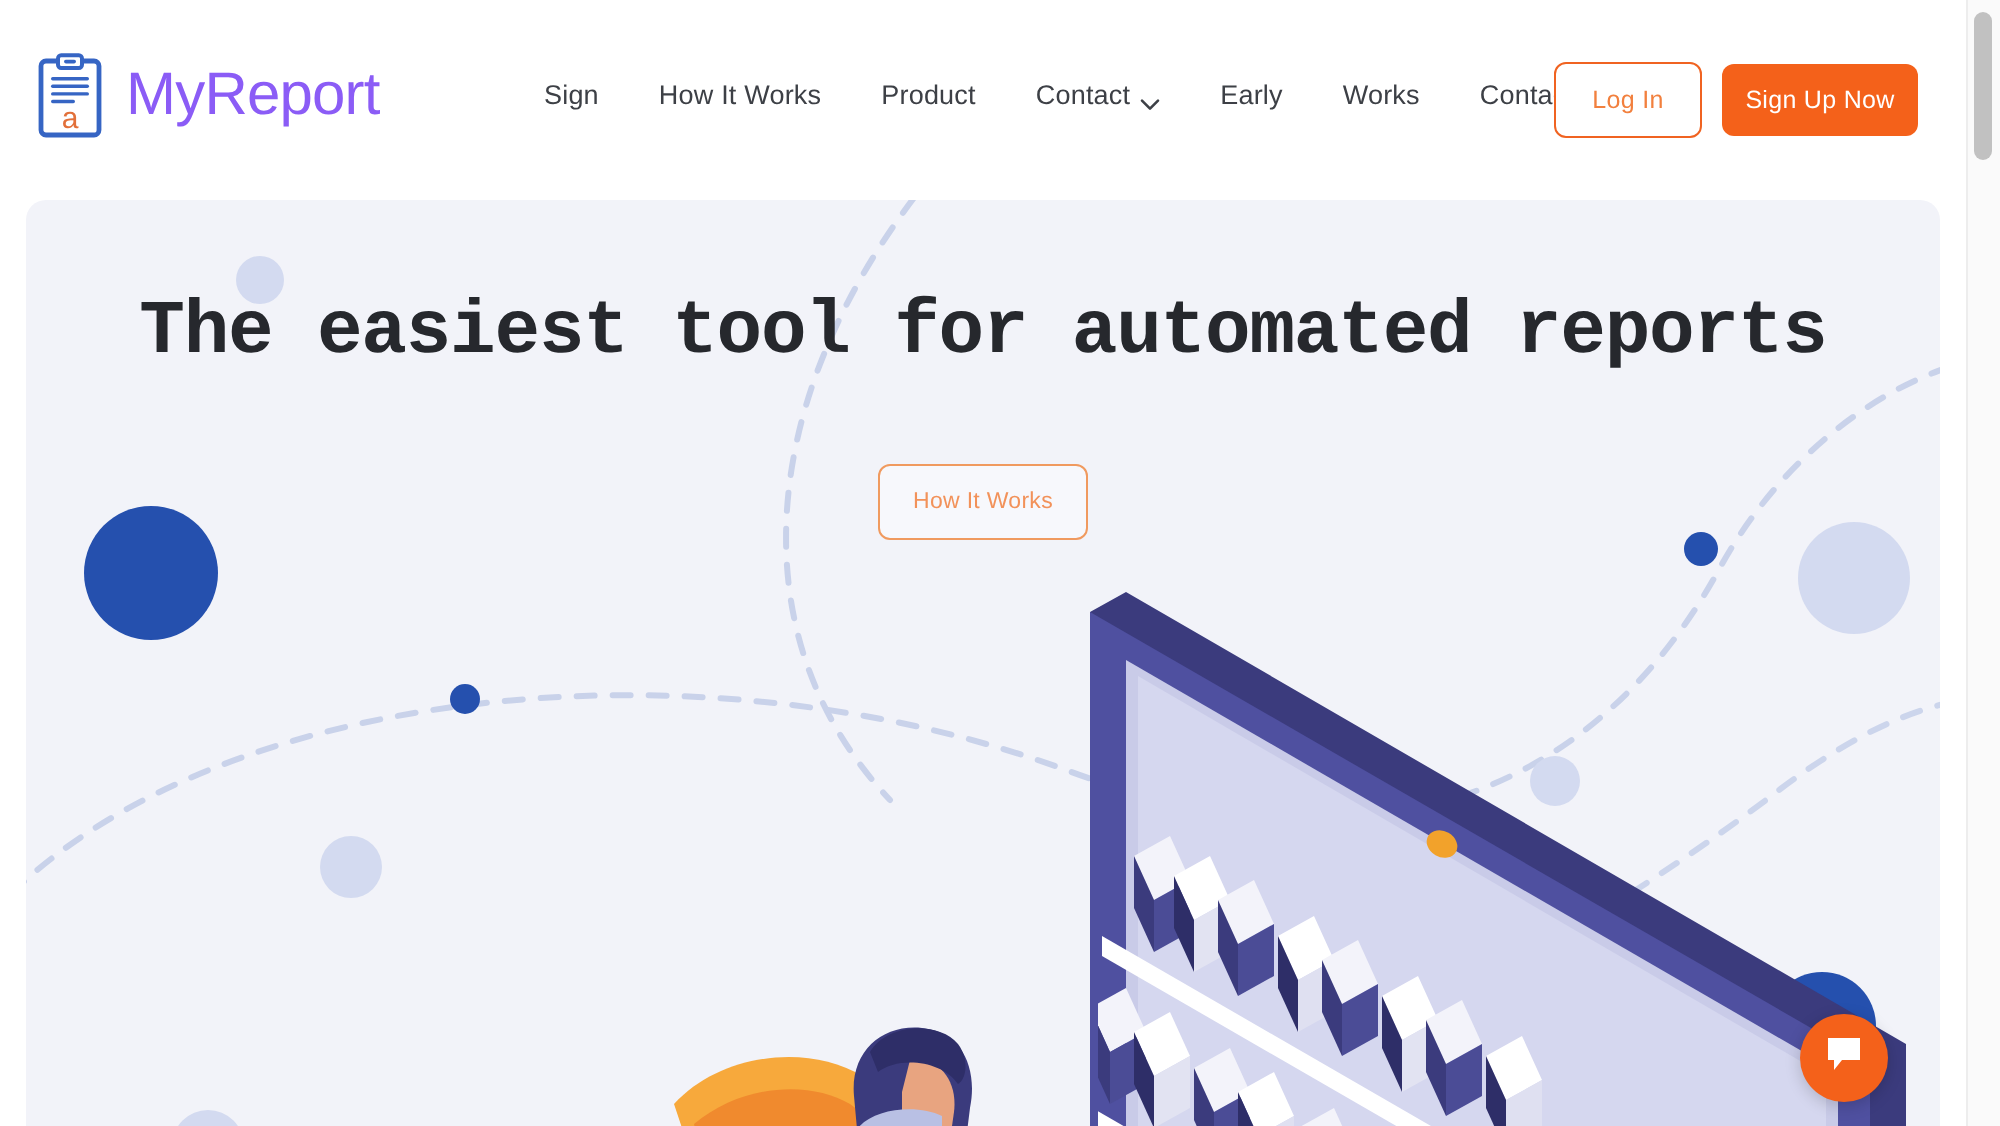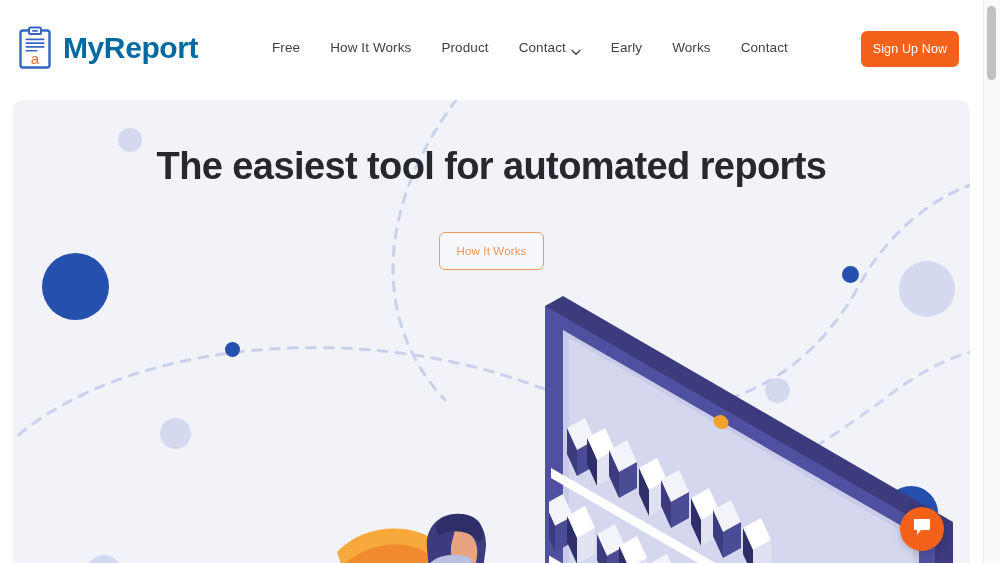--- a/index.html
+++ b/index.html
@@ -44,23 +44,23 @@
     position: absolute;
     left: 18px; top: 26px;
     display: flex;
     align-items: center;
     gap: 11px;
     text-decoration: none;
   }
   #brand-logo { width: 34px; height: 44px; display: block; }
   #brand-name {
     font-size: 30px;
-    font-weight: 700;
+    font-weight: 400;
     letter-spacing: -0.4px;
-    color: #0369a1;
+    color: #8b5cf6;
     line-height: 1;
   }
 
   #nav {
     position: absolute;
     left: 272px; top: 40px;
     display: flex;
     align-items: center;
     gap: 30px;
   }
@@ -131,20 +131,21 @@
   #hero-heading {
     position: absolute;
     left: 0; top: 45px;
     width: 957px;
     text-align: center;
     font-size: 38px;
     font-weight: 700;
     letter-spacing: -0.6px;
     color: #26282d;
     z-index: 10;
+    font-family: Liberation Mono, monospace;
   }
 
   #hero-ctas {
     position: absolute;
     top: 132px;
     left: 0;
     width: 957px;
     display: flex;
     justify-content: center;
     align-items: center;
@@ -227,21 +228,21 @@
             <rect x="7.5" y="20.1" width="19" height="1.7" rx="0.85" fill="#3665c4"></rect>
             <rect x="7.5" y="23.9" width="12" height="1.7" rx="0.85" fill="#3665c4"></rect>
             <text x="17" y="38.2" text-anchor="middle" font-family="Liberation Sans, sans-serif" font-size="15" font-weight="400" fill="#e2703a">a</text>
           </svg>
         </span>
         <span id="brand-name">MyReport</span>
       </a>
 
       <nav id="nav">
         <a class="nav-item" href="#">
-          <span>Free</span>
+          <span>Sign</span>
         </a>
         <a class="nav-item" href="#">
           <span>How It Works</span>
         </a>
         <a class="nav-item" href="#">
           <span>Product</span>
         </a>
         <a class="nav-item" href="#">
           <span>Contact</span>
           <span class="chev">
@@ -255,20 +256,21 @@
         </a>
         <a class="nav-item" href="#">
           <span>Works</span>
         </a>
         <a class="nav-item" href="#">
           <span>Contact</span>
         </a>
       </nav>
 
       <div id="auth">
+        <button class="btn" id="btn-login">Log In</button>
         <button class="btn" id="btn-signup">Sign Up Now</button>
       </div>
     </div>
 
     <div id="hero">
 
       <svg id="hero-decor" width="957" height="463" viewBox="0 0 957 463" xmlns="http://www.w3.org/2000/svg">
         <path d="M455 -15 C 368 90, 352 215, 432 300" fill="none" stroke="#c9d2ea" stroke-width="3" stroke-dasharray="9 9" stroke-linecap="round"></path>
         <path d="M-20 360 C 80 245, 330 215, 520 285 C 680 345, 790 290, 848 182 C 880 125, 935 85, 985 78" fill="none" stroke="#c9d2ea" stroke-width="3" stroke-dasharray="9 9" stroke-linecap="round"></path>
         <path d="M600 463 C 680 420, 790 360, 870 300 C 915 265, 950 250, 985 248" fill="none" stroke="#ccd5ec" stroke-width="3" stroke-dasharray="9 9" stroke-linecap="round"></path>

